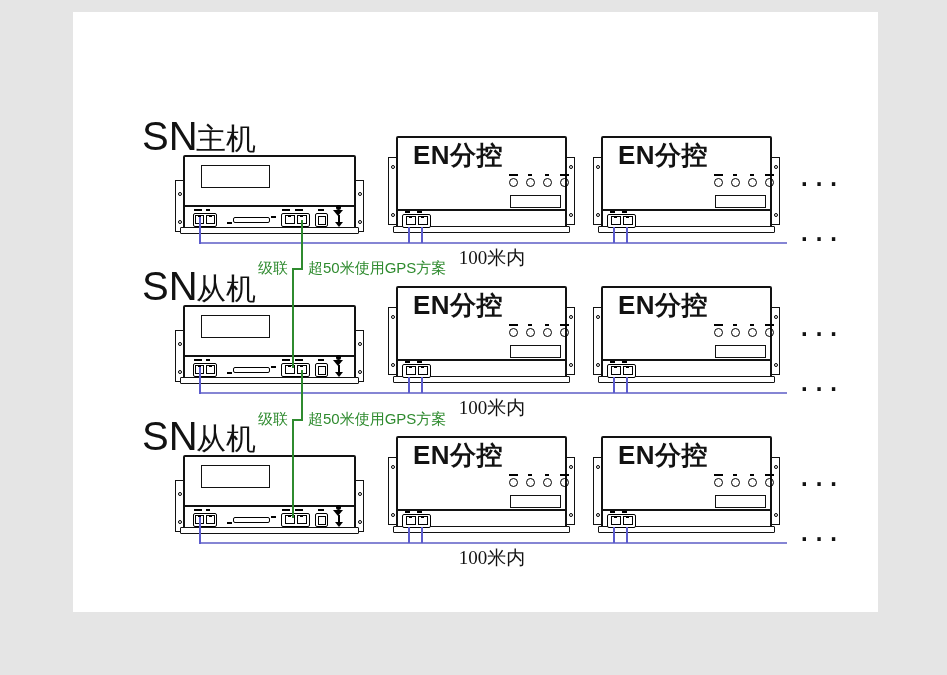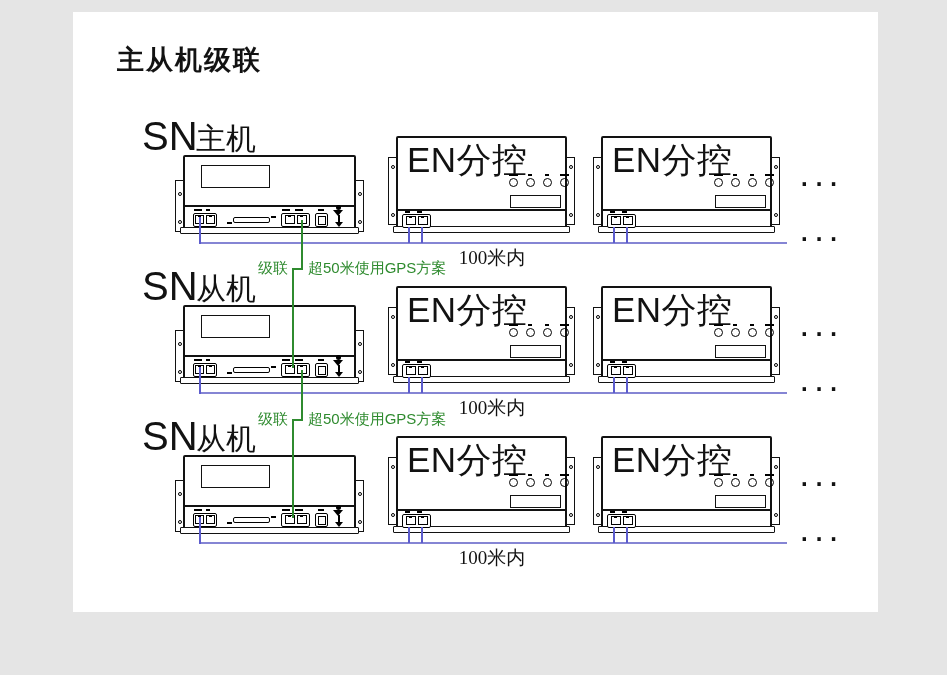--- a/index.html
+++ b/index.html
@@ -39,21 +39,21 @@
   .sd::before{content:"";position:absolute;left:-7px;bottom:-2px;width:5px;height:2px;background:#000;}
   .sd::after{content:"";position:absolute;right:-7px;top:-2px;width:5px;height:2px;background:#000;}
   .sp{position:absolute;left:130px;top:6px;width:13px;height:14px;border:1.5px solid #000;border-radius:2px;
       box-sizing:border-box;display:flex;align-items:flex-end;justify-content:center;}
   .sp i{display:block;width:6px;height:7px;border:1px solid #000;margin-bottom:1px;}
   .ant{position:absolute;left:148px;top:-2px;width:12px;height:24px;}
   .ant .a1{position:absolute;left:3px;top:0;width:5px;height:5px;background:#000;border-radius:50%;}
   .ant .a2{position:absolute;left:0;top:5px;width:0;height:0;border-left:5.5px solid transparent;border-right:5.5px solid transparent;border-top:6px solid #000;}
   .ant .a3{position:absolute;left:4.5px;top:10px;width:2px;height:8px;background:#000;}
   .ant .a4{position:absolute;left:1.5px;top:17px;width:0;height:0;border-left:4px solid transparent;border-right:4px solid transparent;border-top:5px solid #000;}
-  .en-title{position:absolute;left:9px;top:4px;font-size:35px;font-weight:normal;letter-spacing:0.5px;line-height:1;}
+  .en-title{position:absolute;left:15px;top:4px;font-size:26px;font-weight:bold;letter-spacing:0.5px;line-height:1;}
   .knobs{position:absolute;left:108px;top:36px;display:flex;gap:3px;}
   .ku{display:flex;flex-direction:column;align-items:center;width:14px;gap:2px;}
   .mk{height:2px;background:#000;}
   .mk.w9{width:9px;} .mk.w4{width:4px;}
   .kb{width:9px;height:9px;border:1.5px solid #000;border-radius:50%;box-sizing:border-box;}
   .enrect{position:absolute;left:112px;top:57px;width:49px;height:11px;border:1.5px solid var(--ink);}
 
   
   .vline{position:absolute;width:2px;background:var(--line_blue);z-index:4;}
   .hline{position:absolute;height:2px;background:var(--line_blue_bus);z-index:1;}
@@ -63,21 +63,20 @@
   .dots{position:absolute;font-family:"DejaVu Sans Mono",monospace;font-weight:bold;font-size:21px;letter-spacing:2px;line-height:1;}
   .dist{position:absolute;width:130px;text-align:center;font-family:"Liberation Serif","DejaVu Serif",serif;font-size:19px;}
   .cascade-label,.cascade-note{position:absolute;font-family:Liberation Sans, sans-serif;font-size:15px;line-height:1.1;color:var(--line_green);}
   .cascade-label{width:62px;text-align:right;}
 </style>
 </head>
 <body>
 
 <div class="page">
   <div class="panel"></div>
-  <div class="page-title">主从机级联</div>
 
   <div>
     <div class="sn-model" style="left:142px;top:116px;">SN</div>
     <div class="sn-role" style="left:196px;top:124px;">主机</div>
 
     <div class="dev sn" style="left:183px;top:155px;">
       <span class="ear l">
           <i class="hole t"></i>
           <i class="hole b"></i>
         </span>

